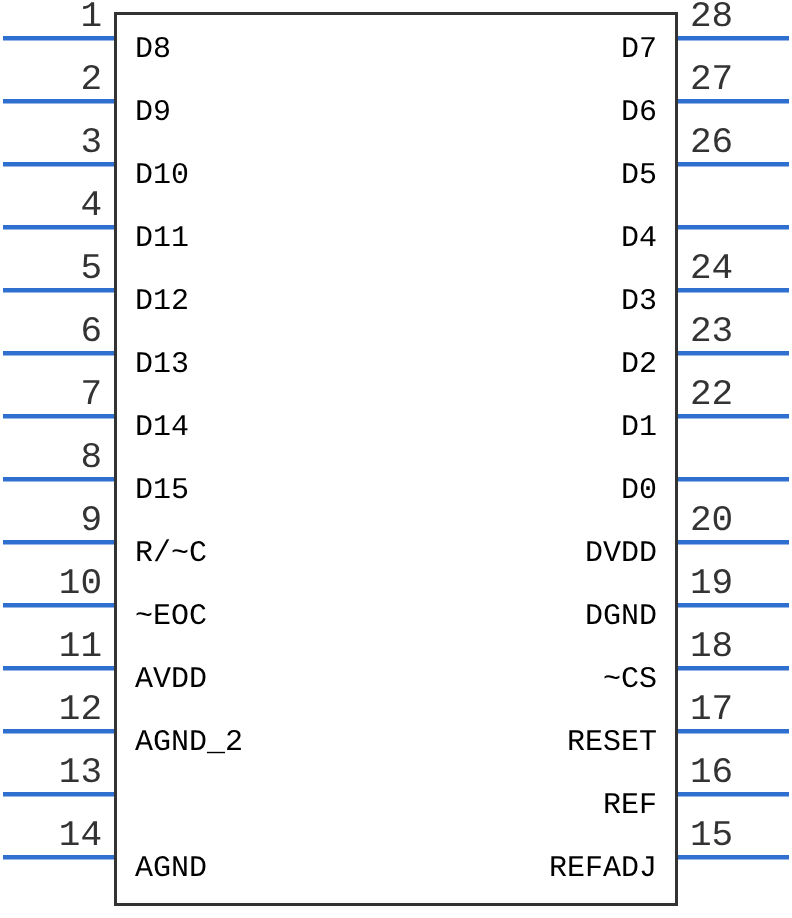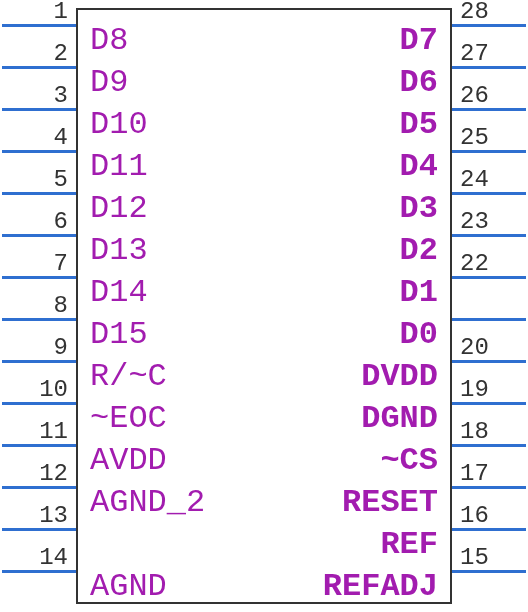--- a/index.html
+++ b/index.html
@@ -35,26 +35,26 @@
     position:absolute;
     top:24px;
     height:0;
     border-top:3px solid #2f6fd0;
   }
   .pin.left .pin-wire{ left:2px; width:74px; }
   .pin.right .pin-wire{ left:452px; width:74px; }
   .pin-label{
     position:absolute;
     top:22px;
-    font-size:32px;
-    color:#a21caf;
+    font-size:20px;
+    color:#000000;
     white-space:nowrap;
   }
   .pin.left .pin-label{ left:90px; text-align:left; }
-  .pin.right .pin-label{ right:90px; text-align:left;font-weight:bold; }
+  .pin.right .pin-label{ right:90px; text-align:left; }
 </style>
 </head>
 <body>
 
 <div class="chip-body"></div>
 
 <div id="pins">
     <div class="pin left" style="top: 0px;">
       <div class="pin-num">1</div>
       <div class="pin-wire"></div>
@@ -133,21 +133,20 @@
       <div class="pin-num">27</div>
       <div class="pin-wire"></div>
       <div class="pin-label">D6</div>
     </div>
     <div class="pin right" style="top: 84px;">
       <div class="pin-num">26</div>
       <div class="pin-wire"></div>
       <div class="pin-label">D5</div>
     </div>
     <div class="pin right" style="top: 126px;">
-      <div class="pin-num">25</div>
       <div class="pin-wire"></div>
       <div class="pin-label">D4</div>
     </div>
     <div class="pin right" style="top: 168px;">
       <div class="pin-num">24</div>
       <div class="pin-wire"></div>
       <div class="pin-label">D3</div>
     </div>
     <div class="pin right" style="top: 210px;">
       <div class="pin-num">23</div>

